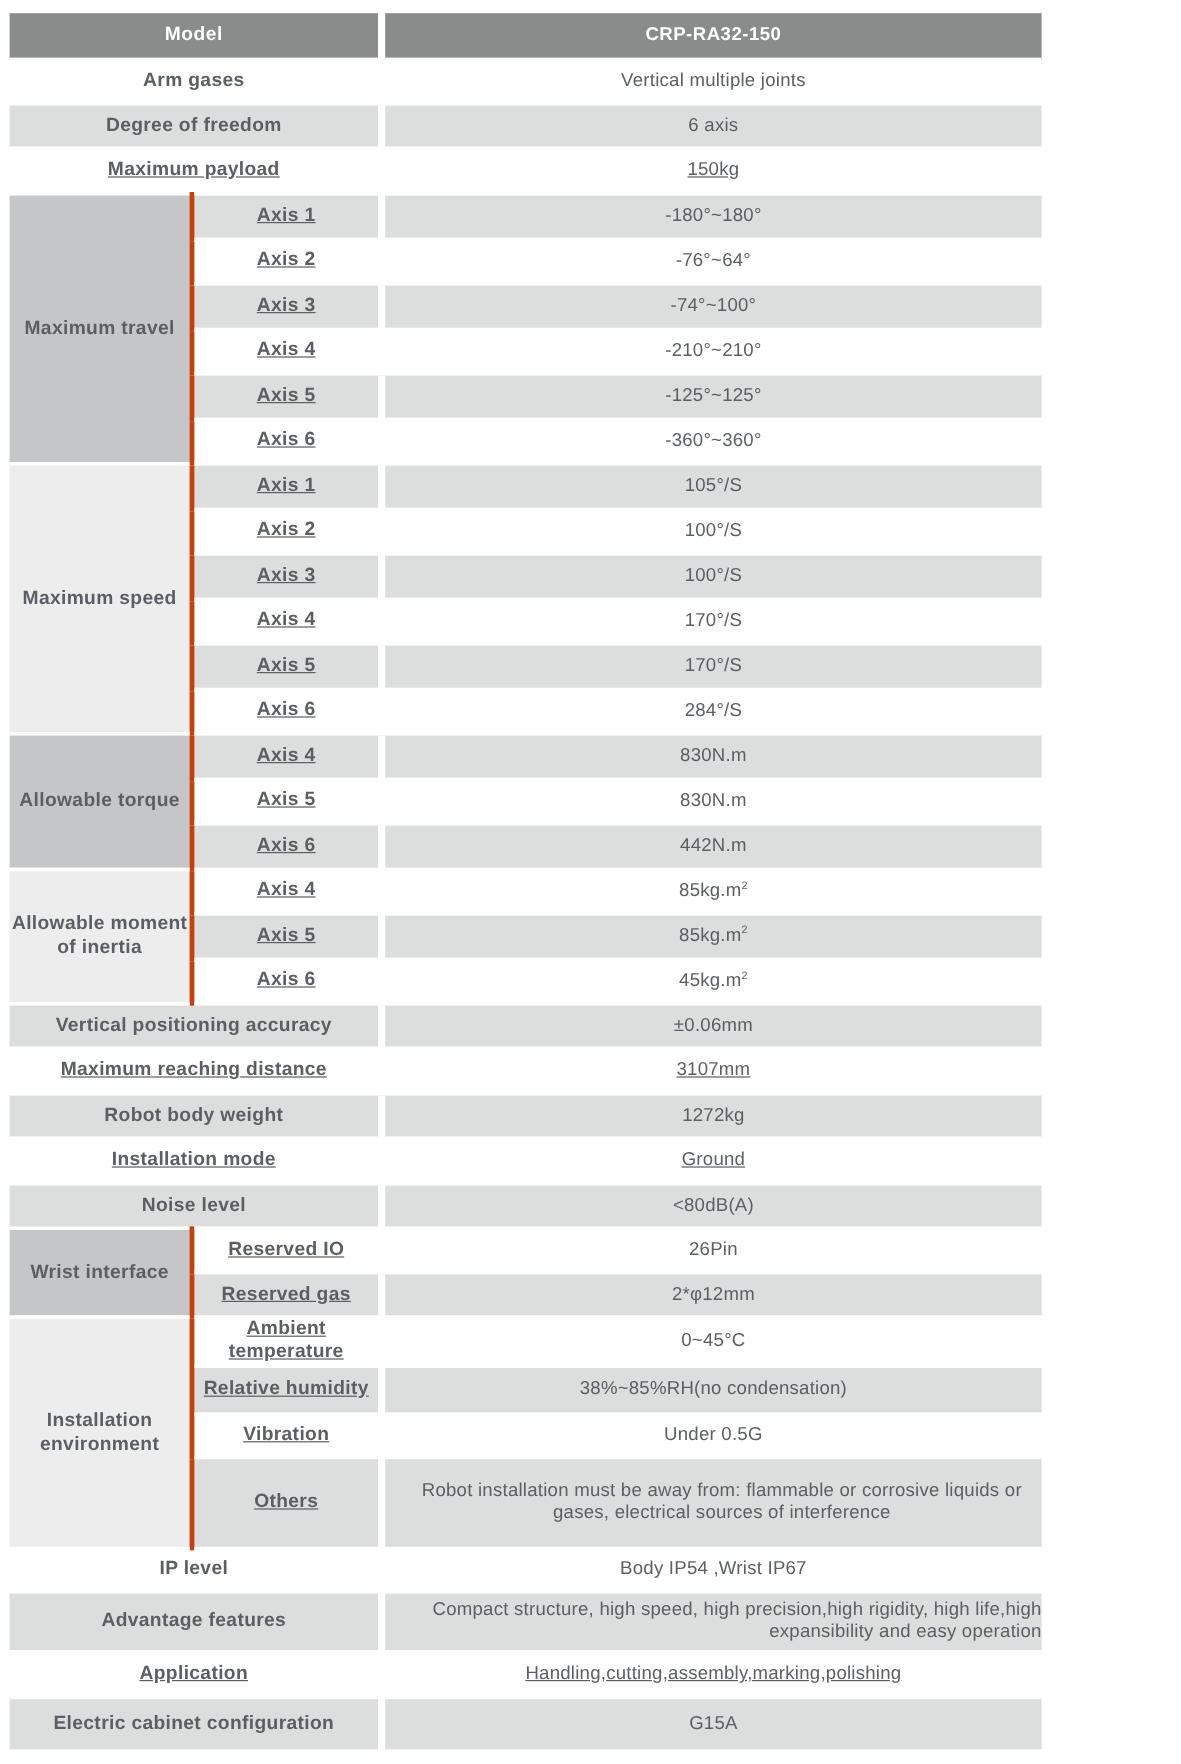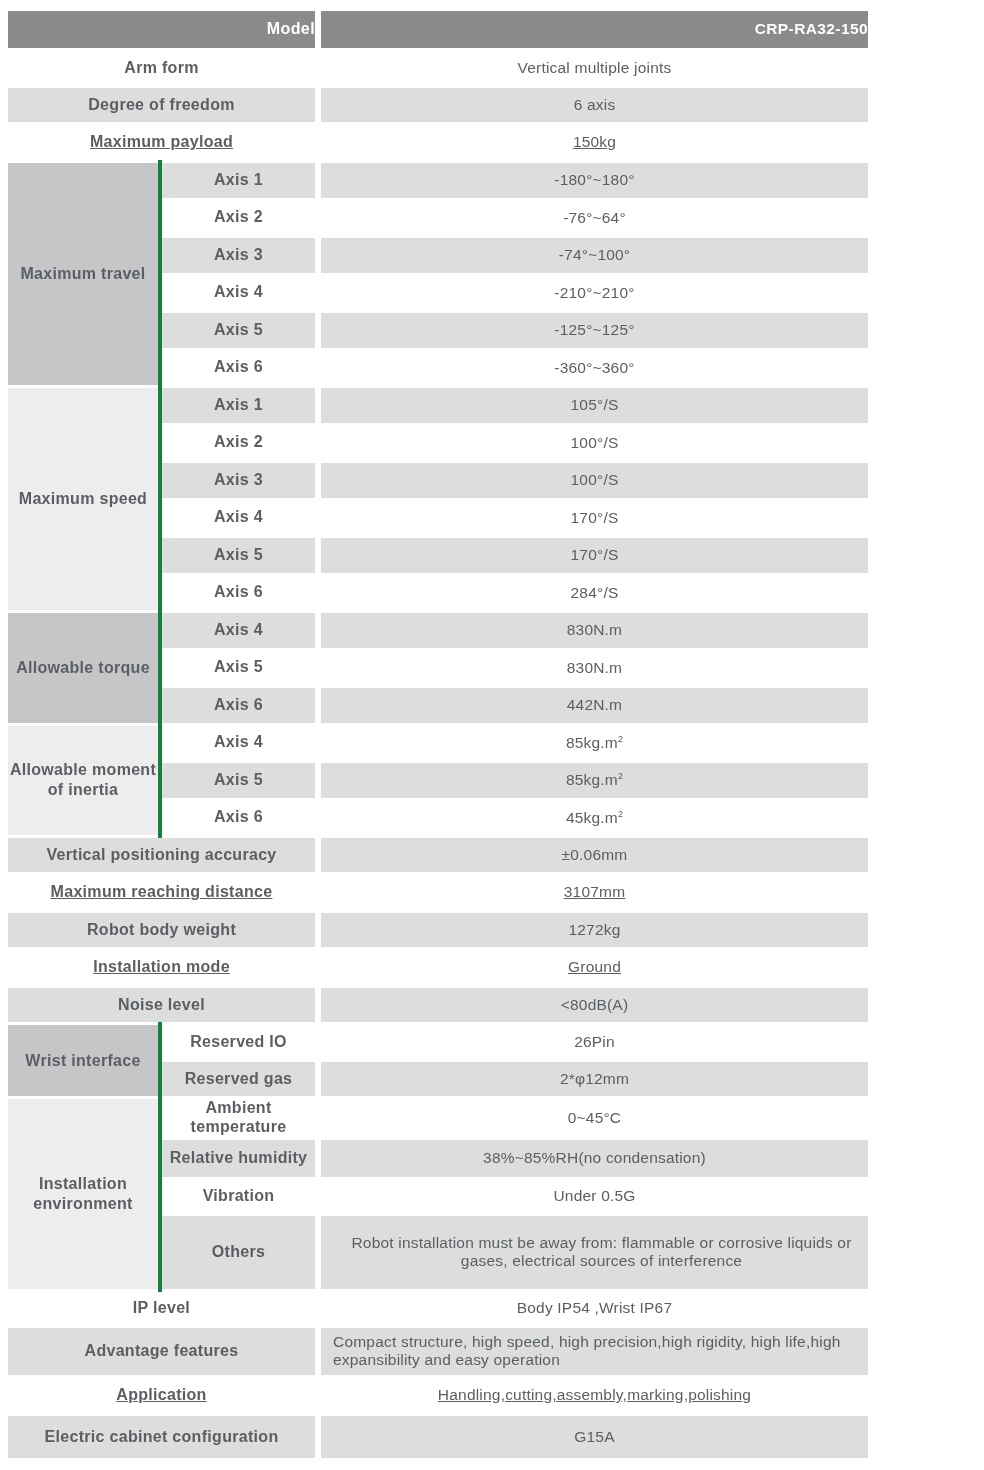--- a/index.html
+++ b/index.html
@@ -32,37 +32,37 @@
 
   tr{height:37.5px;}
   tr.rh40{height:40px;}
   tr.rh38{height:38px;text-decoration:underline;}
   tr.rh37{height:37px;}
   tr.rh36{height:36px;margin-top:35px;}
   tr.rh44{height:44px;}
   tr.rh50{height:50px;}
   tr.rh76{height:76px;}
 
-  tr.head td{background:#8a8b8b !important;color:#ffffff;font-weight:700;letter-spacing:.4px;text-align:right;}
+  tr.head td{background:#8a8b8b !important;color:#ffffff;font-weight:700;letter-spacing:.4px;}
 
   .lbl,.sub,.grp{font-weight:700;letter-spacing:.3px;}
-  .sub{border-left:4px solid #15803d;}
+  .sub{border-left:4px solid #c2410c;text-decoration:underline;}
   .val{border-left:6px solid #ffffff;font-weight:400;font-size:15.5px;letter-spacing:.2px;}
   td.grp{line-height:1.25;}
   td.grp.gdark{background:#c5c6c8 !important;}
   td.grp.glight{background:#ededee !important;}
 
   .val.textleft{
     text-align:center;
     padding-left:28px;
     padding-right:14px;
     line-height:1.2;
   }
   .val.textleft2{
-    text-align:left;
+    text-align:right;
     padding-left:12px;
     padding-right:0;
     line-height:1.2;
   }
   .val sup{font-size:9px;vertical-align:super;line-height:0;}
 </style>
 </head>
 <body>
 
 <div class="sheet">
@@ -73,21 +73,21 @@
         <col class="c3">
       </colgroup>
   <tbody>
 
     <tr class="head rh40">
       <td class="lbl" colspan="2">Model</td>
       <td class="val">CRP-RA32-150</td>
     </tr>
 
     <tr class="rh37">
-      <td class="lbl" colspan="2">Arm form</td>
+      <td class="lbl" colspan="2">Arm gases</td>
       <td class="val">Vertical multiple joints</td>
     </tr>
     <tr class="rh37">
       <td class="lbl" colspan="2">Degree of freedom</td>
       <td class="val">6 axis</td>
     </tr>
     <tr class="rh38">
       <td class="lbl" colspan="2">Maximum payload</td>
       <td class="val">150kg</td>
     </tr>

